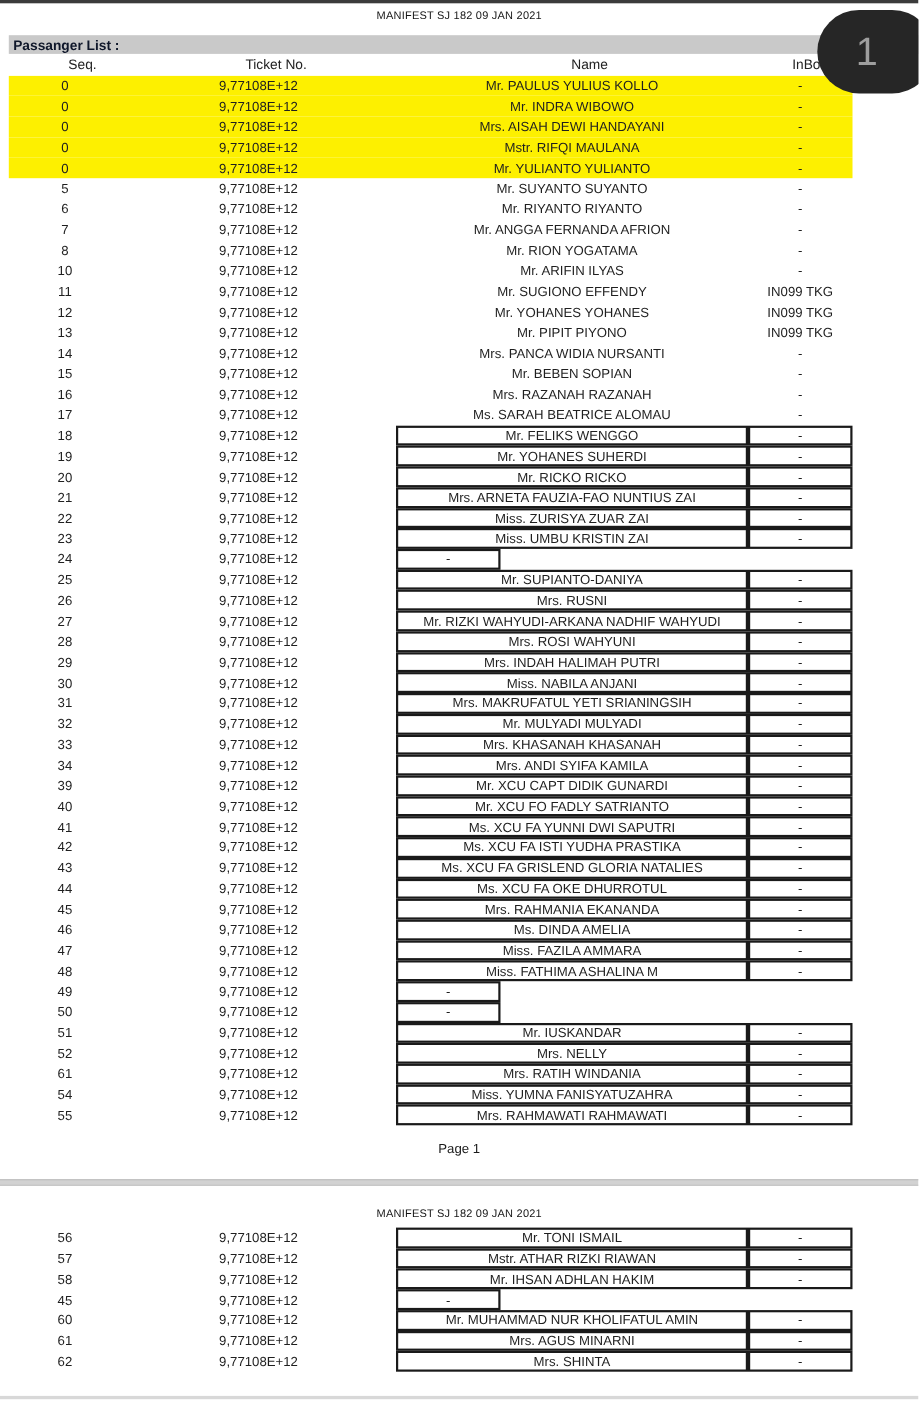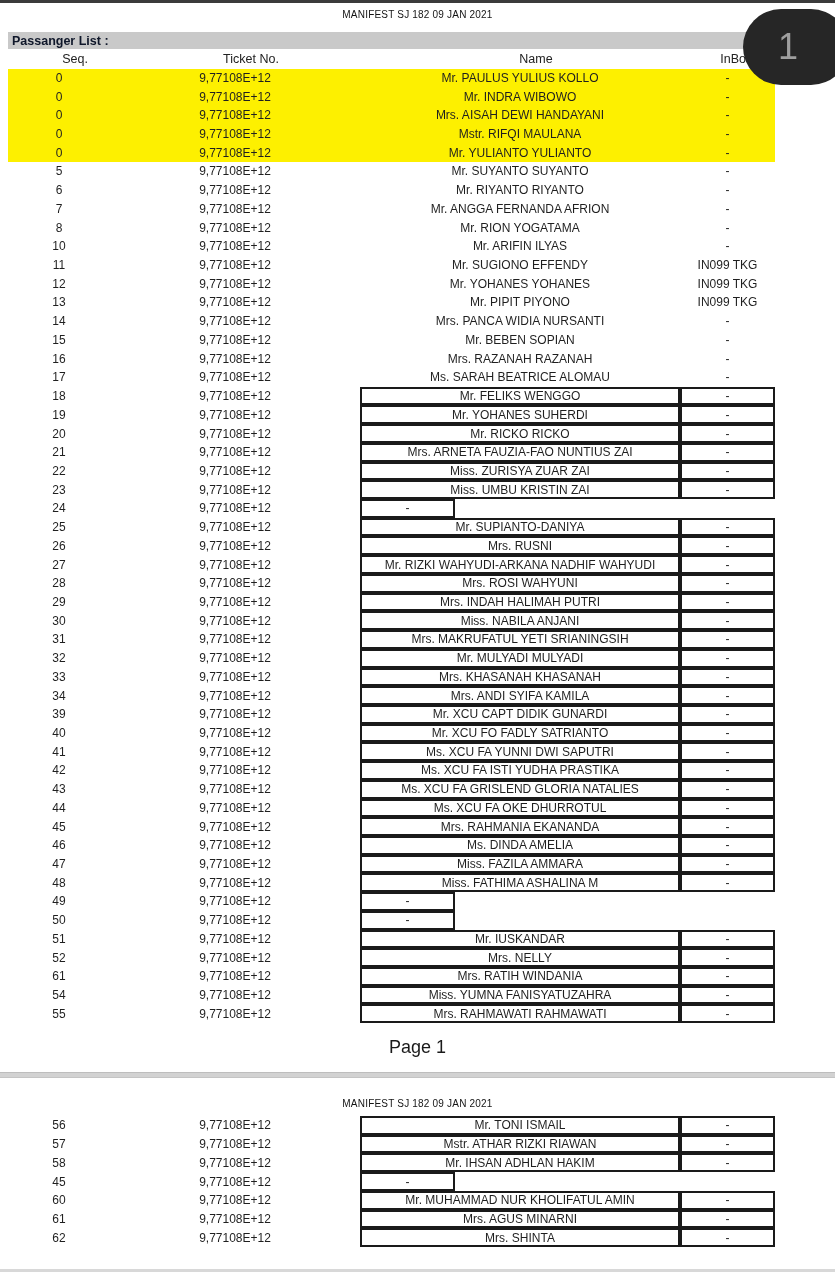--- a/index.html
+++ b/index.html
@@ -43,21 +43,21 @@
   .row.highlight{background:var(--highlight);}
   .cell{display:flex;align-items:center;justify-content:center;text-align:center;
         white-space:nowrap;overflow:hidden;}
   .c-seq{width:102px;}
   .c-ticket{width:250px;}
   .c-name{width:320px;}
   .c-inbound{width:95px;}
   .row.boxed .c-name,.row.boxed .c-inbound{border:2px solid var(--border-col);}
   .page-footer{
     position:absolute;top:1037px;left:0;width:835px;text-align:center;
-    font-size:18px;color:#1a1a1a;
+    font-size:12px;color:#1a1a1a;
   }
   .page-divider{
     position:absolute;top:1072px;left:0;width:835px;height:6px;
     background:#D2D2D2;border-top:1px solid #BDBDBD;border-bottom:1px solid #C4C4C4;
   }
   .bottom-line{position:absolute;top:1269px;left:0;width:835px;height:3px;background:#D8D8D8;}
   .page-badge{
     position:absolute;top:9px;left:743px;width:106px;height:76px;
     background:var(--badge-bg);border-radius:40px;
     display:flex;align-items:center;justify-content:center;

